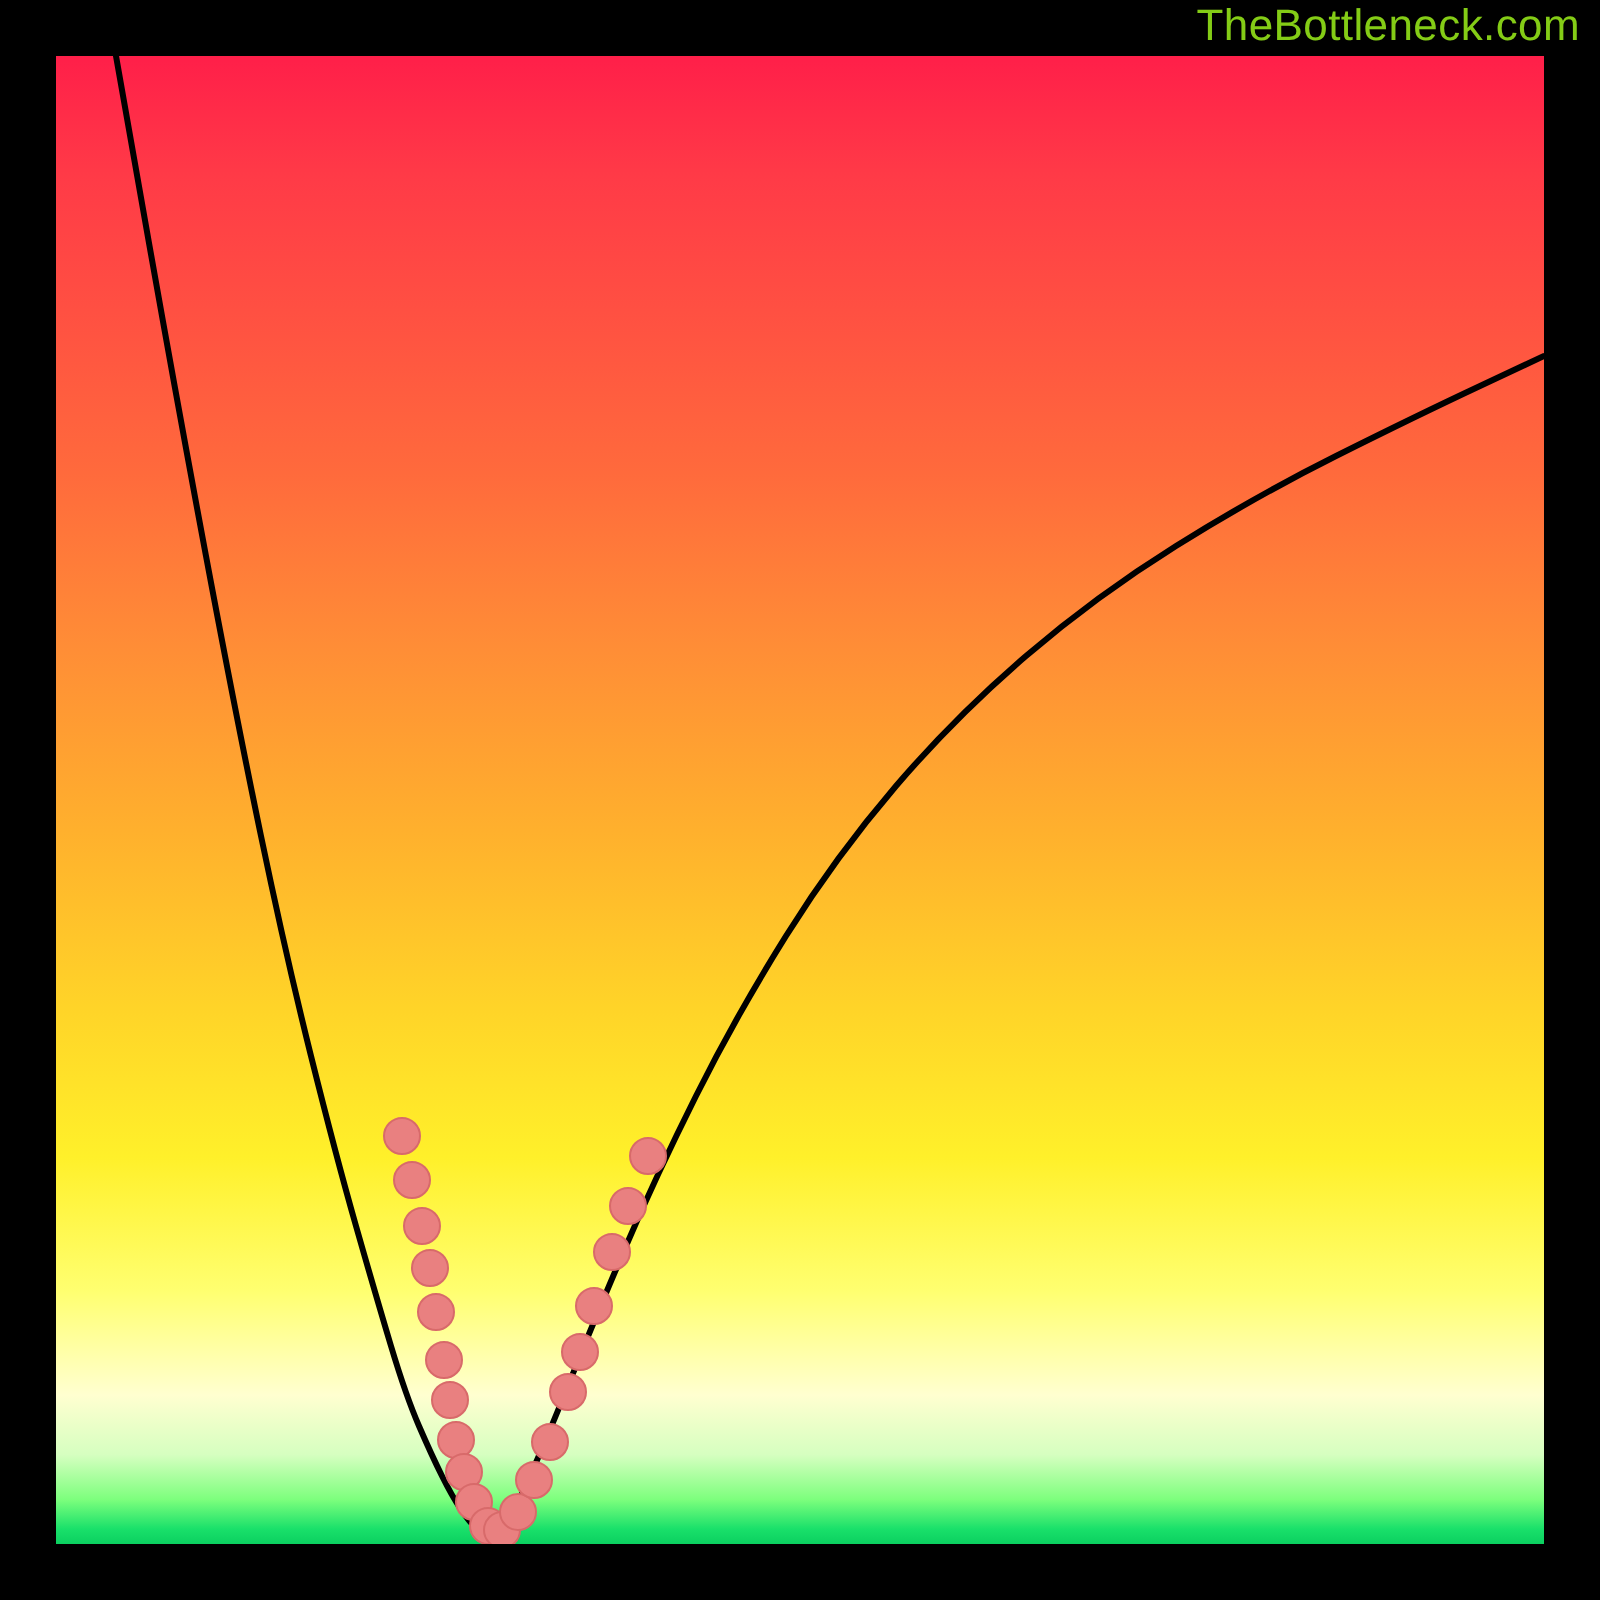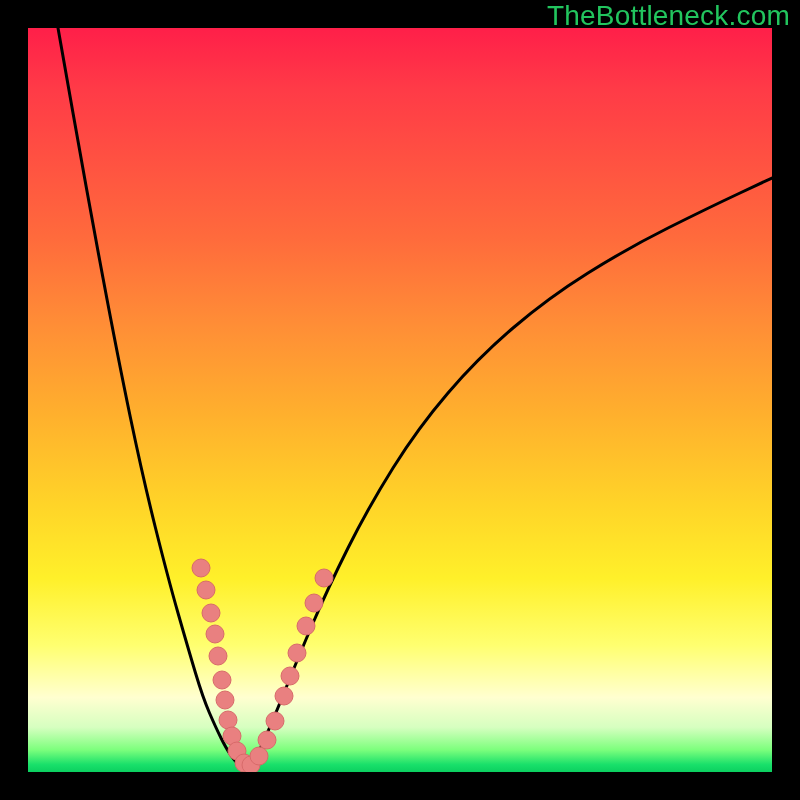--- a/index.html
+++ b/index.html
@@ -39,22 +39,22 @@
       #d6ffc0 94%,
       #7dff7d 97%,
       #19e06a 99%,
       #0bd060 100%
     );
   }
   .watermark {
     position: absolute;
     top: 0;
     right: 10px;
-    color: #22c55e;
-    font-size: 28px;
+    color: #84cc16;
+    font-size: 22px;
     letter-spacing: 0.2px;
     font-weight: 500;
     user-select: none;
   }
   svg.curve {
     position: absolute;
     left: 0;
     top: 0;
     width: 744px;
     height: 744px;

